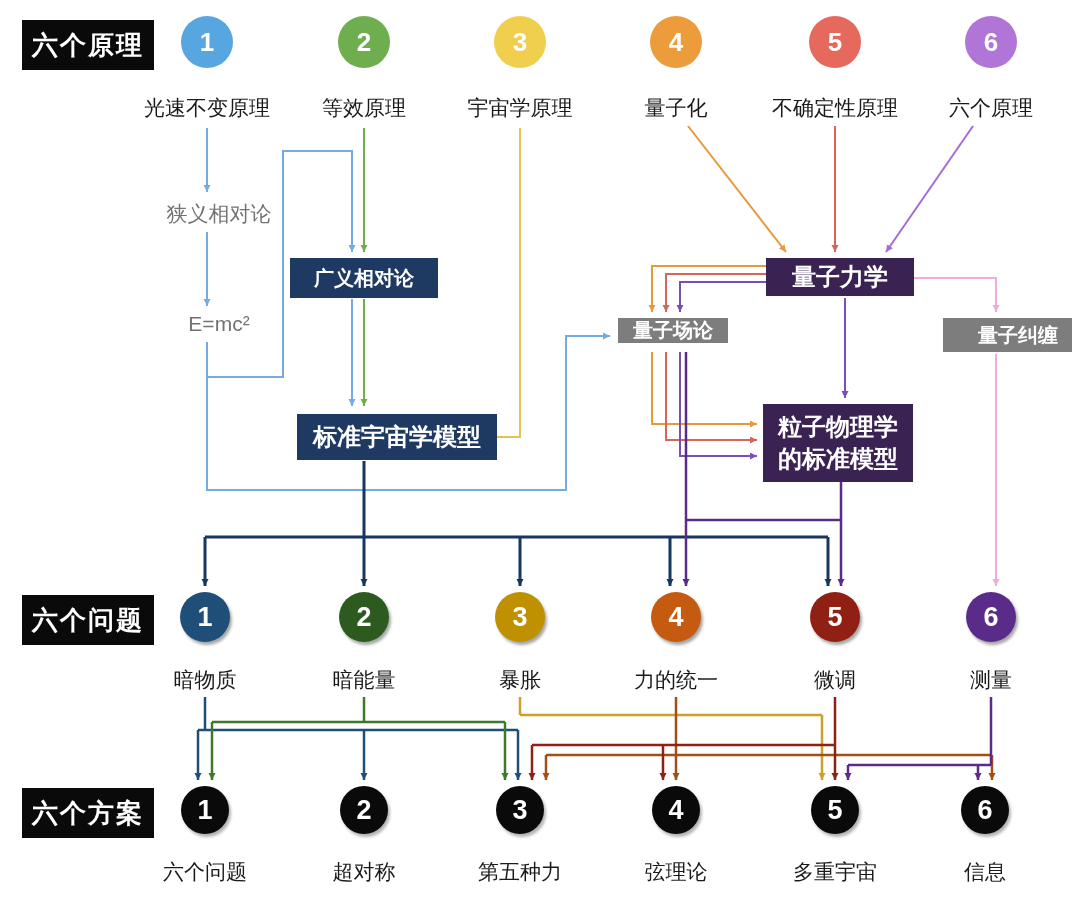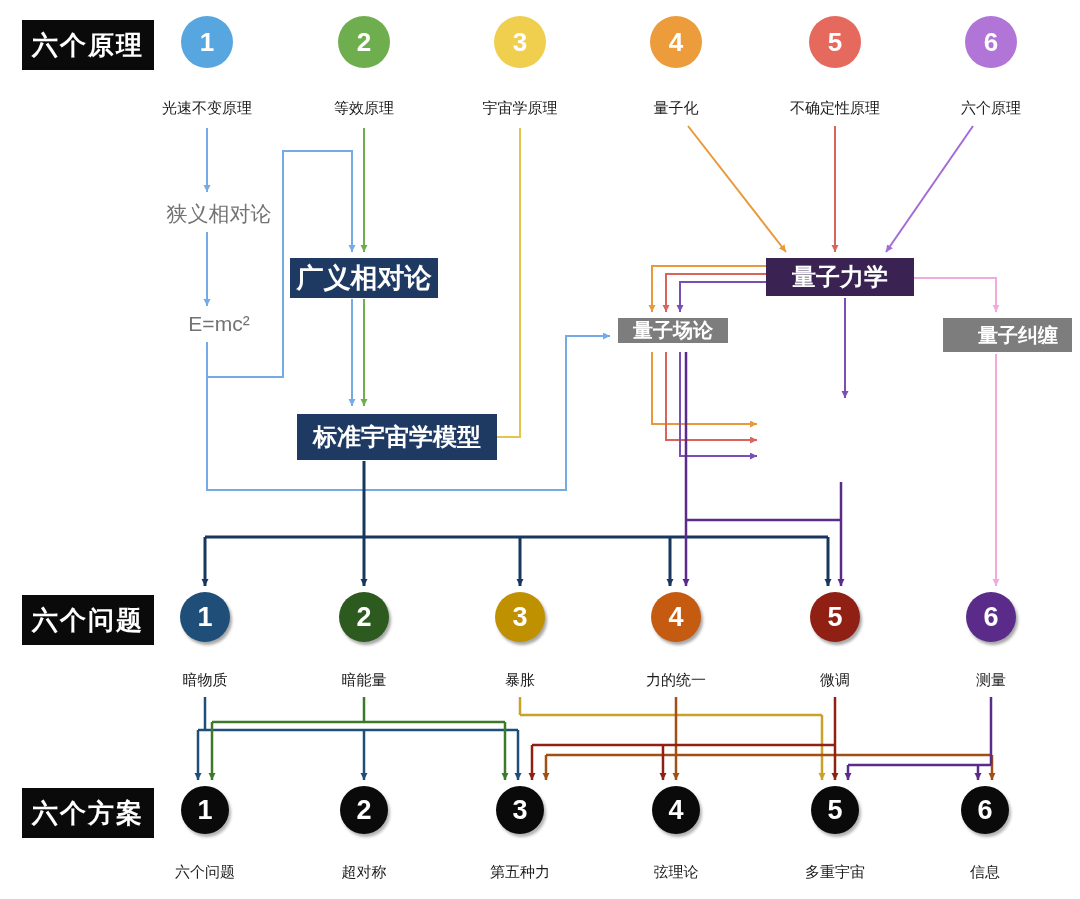--- a/index.html
+++ b/index.html
@@ -8,21 +8,21 @@
   #arrow-layer{position:absolute;left:0;top:0;width:1080px;height:899px;pointer-events:none;}
   .seclabel{position:absolute;width:132px;height:50px;background:#0a0a0a;color:#fff;
             display:flex;align-items:center;justify-content:center;
             font-size:26px;font-weight:700;letter-spacing:2px;}
   .circle{position:absolute;border-radius:50%;color:#fff;font-weight:700;
           display:flex;align-items:center;justify-content:center;
           transform:translate(-50%,-50%);}
   .c-principle{width:52px;height:52px;font-size:26px;}
   .c-problem{width:50px;height:50px;font-size:27px;box-shadow:2px 3px 3px rgba(0,0,0,0.35);}
   .c-solution{width:48px;height:48px;font-size:27px;box-shadow:2px 3px 3px rgba(0,0,0,0.3);}
-  .nlabel{position:absolute;transform:translate(-50%,-50%);font-size:15px;color:#1a1a1a;
+  .nlabel{position:absolute;transform:translate(-50%,-50%);font-size:21px;color:#1a1a1a;
           white-space:nowrap;}
   .tnode{position:absolute;transform:translate(-50%,-50%);font-size:21px;color:#737373;
          white-space:nowrap;margin-left:12px;}
   .tbox{position:absolute;color:#fff;font-weight:700;display:flex;align-items:center;
         justify-content:center;text-align:center;white-space:nowrap;}
   .col{flex-direction:column;line-height:1.35;}
 </style>
 </head>
 <body>
 
@@ -146,25 +146,29 @@
   <div class="nlabel" style="left:207px;top:108px">光速不变原理</div>
   <div class="nlabel" style="left:364px;top:108px">等效原理</div>
   <div class="nlabel" style="left:520px;top:108px">宇宙学原理</div>
   <div class="nlabel" style="left:676px;top:108px">量子化</div>
   <div class="nlabel" style="left:835px;top:108px">不确定性原理</div>
   <div class="nlabel" style="left:991px;top:108px">六个原理</div>
 
   <div class="tnode" style="left:207px;top:214px">狭义相对论</div>
   <div class="tnode" style="left:207px;top:324px">E=mc²</div>
 
-  <div class="tbox" style="left: 290px; top: 258px; width: 148px; height: 40px; font-size: 27px; background-color: rgb(30, 58, 99);">广义相对论</div>
+  <div class="tbox" style="left: 290px; top: 258px; width: 148px; height: 40px; font-size: 20px; background-color: rgb(30, 58, 99);">广义相对论</div>
   <div class="tbox" style="left: 264px; top: 414px; width: 200px; height: 46px; font-size: 24px; background-color: rgb(30, 58, 99); margin-left: 33px;">标准宇宙学模型</div>
   <div class="tbox" style="left: 766px; top: 258px; width: 148px; height: 38px; font-size: 24px; background-color: rgb(58, 35, 83);">量子力学</div>
   <div class="tbox" style="left: 618px; top: 318px; width: 110px; height: 25px; font-size: 20px; background-color: rgb(125, 125, 125);">量子场论</div>
   <div class="tbox" style="left: 943px; top: 318px; width: 108px; height: 34px; font-size: 20px; background-color: rgb(125, 125, 125); padding-left: 21px;">量子纠缠</div>
+  <div class="tbox col" style="left: 763px; top: 404px; width: 150px; height: 78px; font-size: 24px; background-color: rgb(58, 35, 83);">
+    <span>粒子物理学</span>
+    <span>的标准模型</span>
+  </div>
 
   <div class="circle c-problem" style="left: 205px; top: 617px; background-color: rgb(31, 78, 121);">1</div>
   <div class="circle c-problem" style="left: 364px; top: 617px; background-color: rgb(45, 90, 30);">2</div>
   <div class="circle c-problem" style="left: 520px; top: 617px; background-color: rgb(191, 144, 0);">3</div>
   <div class="circle c-problem" style="left: 676px; top: 617px; background-color: rgb(197, 90, 17);">4</div>
   <div class="circle c-problem" style="left: 835px; top: 617px; background-color: rgb(143, 32, 19);">5</div>
   <div class="circle c-problem" style="left: 991px; top: 617px; background-color: rgb(91, 43, 138);">6</div>
 
   <div class="nlabel" style="left:205px;top:680px">暗物质</div>
   <div class="nlabel" style="left:364px;top:680px">暗能量</div>

